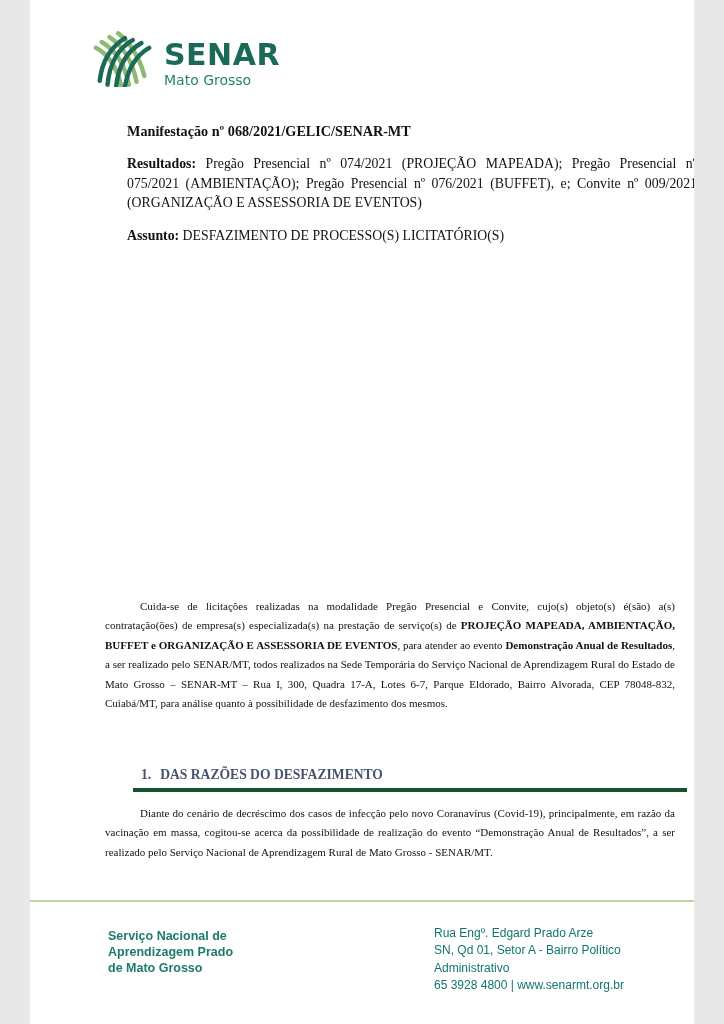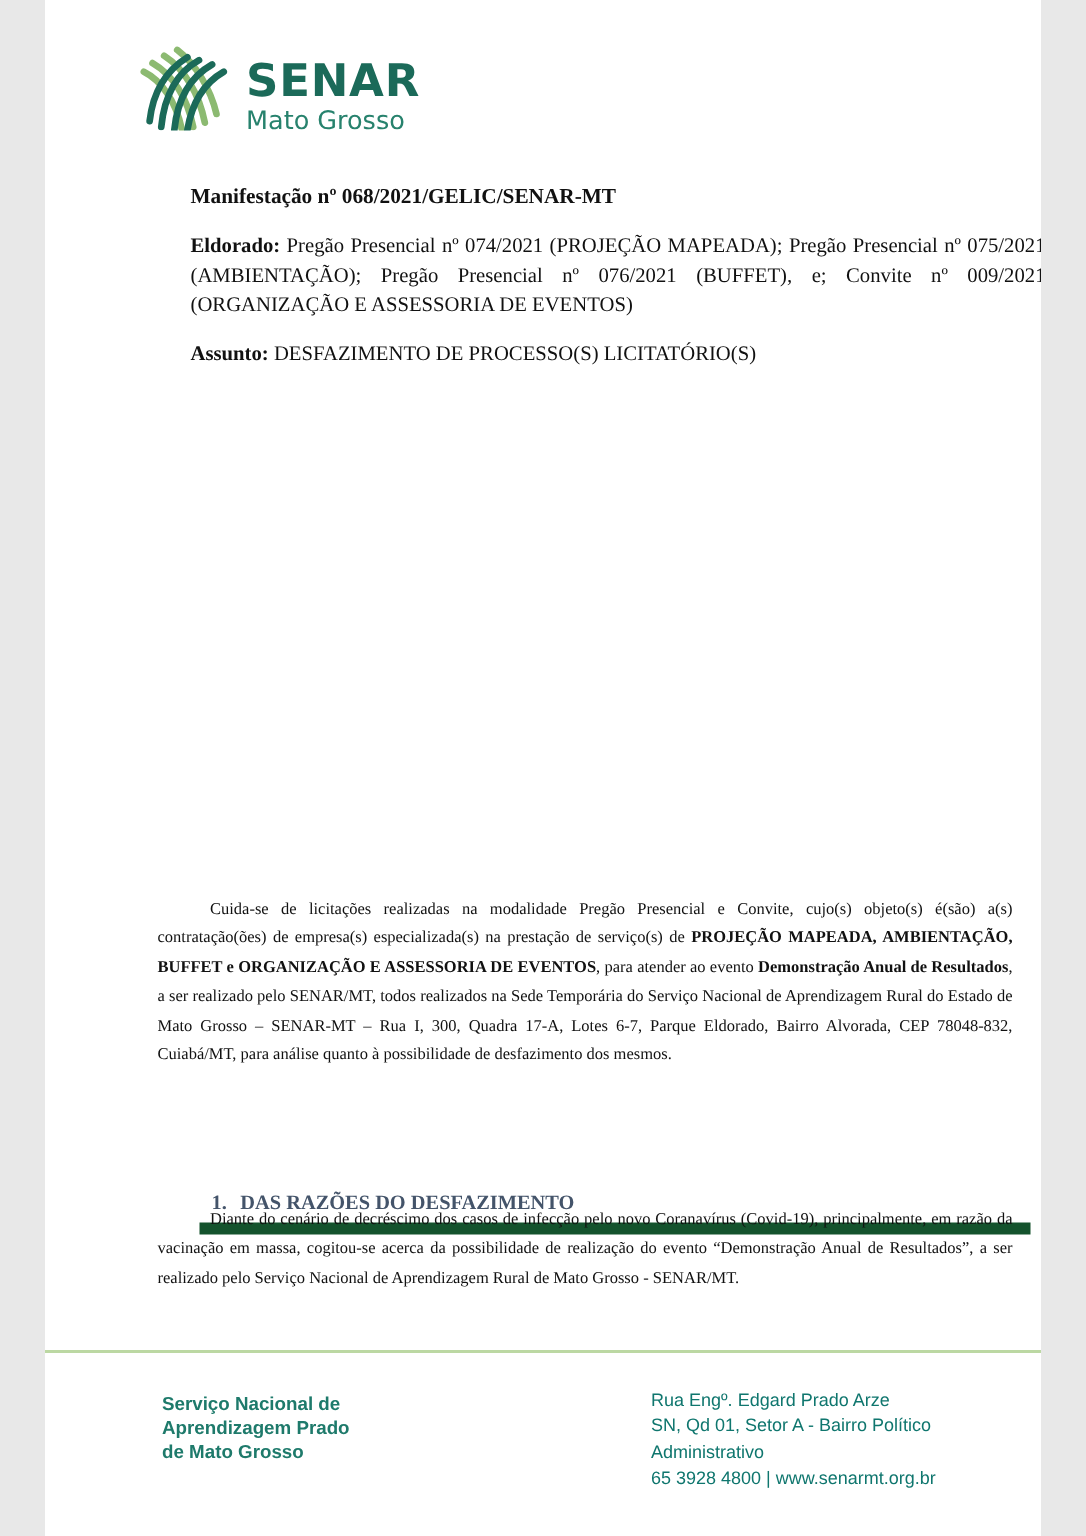--- a/index.html
+++ b/index.html
@@ -6,34 +6,34 @@
   .page{
     position:relative;width:664px;height:1024px;background:#ffffff;
     margin:0 auto;overflow:hidden;
     font-family:"Liberation Serif", serif;color:#111;
   }
   
   .logo{position:absolute;left:62px;top:30px;display:flex;align-items:flex-start;}
   .logo svg{display:block;}
   .logo-text{margin-left:10px;margin-top:10px;font-family:"DejaVu Sans", sans-serif;}
   .brand{font-size:30px;font-weight:bold;color:#1b6a59;letter-spacing:.5px;line-height:1;}
-  .region{font-size:17px;color:#27826d;line-height:1;margin-top:3px;}
+  .region{font-size:14px;color:#27826d;line-height:1;margin-top:3px;}
   
   .doc-head{position:absolute;left:97px;top:122px;width:570px;
     font-size:13.8px;line-height:19.4px;text-align:justify;}
   .doc-title{font-weight:bold;font-size:14.2px;margin:0 0 13px 0;}
   .doc-head p{margin:0 0 13px 0;}
   .lbl{font-weight:bold;}
   .para{position:absolute;left:75px;width:570px;font-size:11px;line-height:19.4px;
     text-align:justify;text-indent:35px;margin:0;}
   .para1{top:597px;}
   .para2{top:804px;}
   .section-heading{
-    position:absolute;left:103px;top:793px;width:546px;
-    border-bottom:8px solid #14532d;padding:0 0 5px 8px;
+    position:absolute;left:103px;top:766px;width:546px;
+    border-bottom:4px solid #14532d;padding:0 0 5px 8px;
     font-weight:bold;font-size:13.6px;color:#44546a;line-height:17px;
   }
   .section-heading .sec-title{margin-left:9px;}
   
   .v-rule{position:absolute;left:676px;top:0;width:2px;height:1024px;background:#bcd8a3;}
   .corner-block{position:absolute;left:678px;top:35px;width:46px;height:58px;background:#8cba71;}
   .page-num{
     position:absolute;left:655px;top:838px;width:82px;height:24px;
     transform:rotate(-90deg);transform-origin:center;
     display:flex;align-items:baseline;justify-content:center;gap:4px;
@@ -75,21 +75,21 @@
       </svg>
     </span>
     <span class="logo-text">
       <span class="brand" style="display:block">SENAR</span>
       <span class="region" style="display:block">Mato Grosso</span>
     </span>
   </div>
 
   <div class="doc-head">
     <p class="doc-title">Manifestação nº 068/2021/GELIC/SENAR-MT</p>
-    <p><span class="lbl">Eldorado: </span><span>Pregão Presencial nº 074/2021 (PROJEÇÃO MAPEADA); Pregão Presencial nº 075/2021 (AMBIENTAÇÃO); Pregão Presencial nº 076/2021 (BUFFET), e; Convite nº 009/2021 (ORGANIZAÇÃO E ASSESSORIA DE EVENTOS)</span></p>
+    <p><span class="lbl">Resultados: </span><span>Pregão Presencial nº 074/2021 (PROJEÇÃO MAPEADA); Pregão Presencial nº 075/2021 (AMBIENTAÇÃO); Pregão Presencial nº 076/2021 (BUFFET), e; Convite nº 009/2021 (ORGANIZAÇÃO E ASSESSORIA DE EVENTOS)</span></p>
     <p><span class="lbl">Assunto: </span><span>DESFAZIMENTO DE PROCESSO(S) LICITATÓRIO(S)</span></p>
   </div>
 
   <p class="para para1"><span>Cuida-se de licitações realizadas na modalidade Pregão Presencial e Convite, cujo(s) objeto(s) é(são) a(s) contratação(ões) de empresa(s) especializada(s) na prestação de serviço(s) de </span><span class="lbl">PROJEÇÃO MAPEADA, AMBIENTAÇÃO, BUFFET e ORGANIZAÇÃO E ASSESSORIA DE EVENTOS</span><span>, para atender ao evento </span><span class="lbl">Demonstração Anual de Resultados</span><span>, a ser realizado pelo SENAR/MT, todos realizados na Sede Temporária do Serviço Nacional de Aprendizagem Rural do Estado de Mato Grosso – SENAR-MT – Rua I, 300, Quadra 17-A, Lotes 6-7, Parque Eldorado, Bairro Alvorada, CEP 78048-832, Cuiabá/MT, para análise quanto à possibilidade de desfazimento dos mesmos.</span></p>
 
   <div class="section-heading">
     <span class="sec-num">1.</span><span class="sec-title">DAS RAZÕES DO DESFAZIMENTO</span>
   </div>
 
   <p class="para para2">Diante do cenário de decréscimo dos casos de infecção pelo novo Coranavírus (Covid-19), principalmente, em razão da vacinação em massa, cogitou-se acerca da possibilidade de realização do evento “Demonstração Anual de Resultados”, a ser realizado pelo Serviço Nacional de Aprendizagem Rural de Mato Grosso - SENAR/MT.</p>

